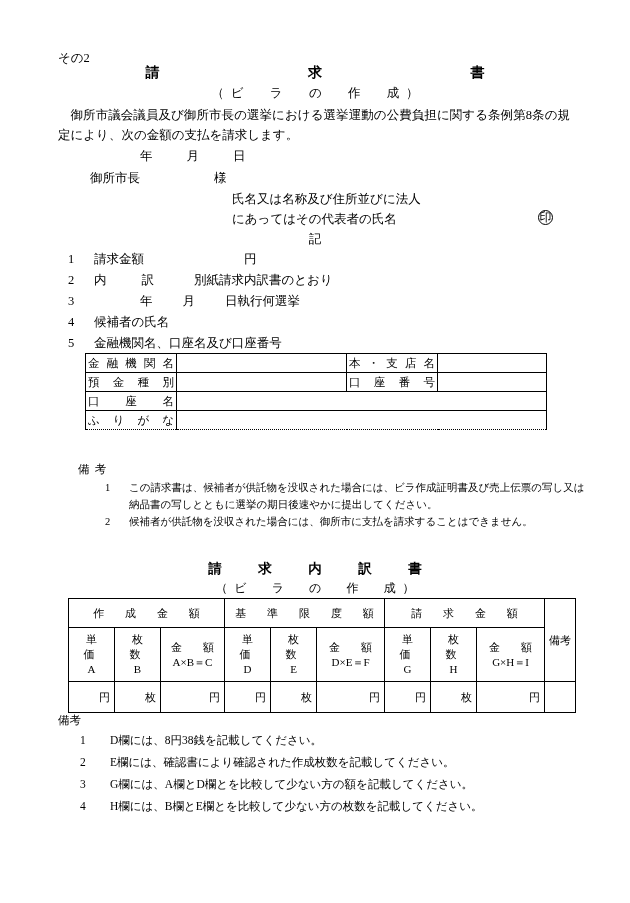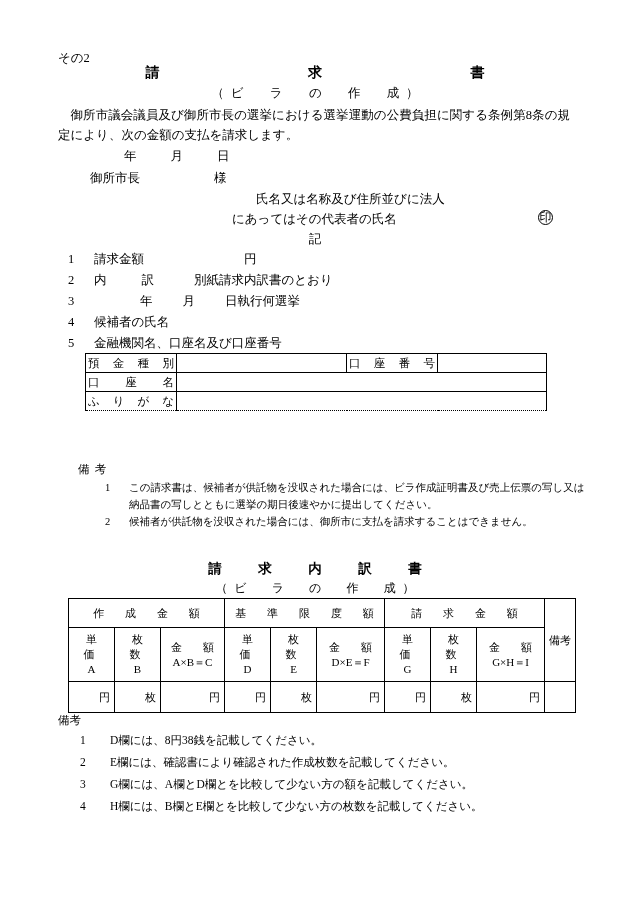--- a/index.html
+++ b/index.html
@@ -44,30 +44,30 @@
   
   #intro {
     position: absolute;
     left: 58px; top: 105px; width: 512px;
     font-size: 12.5px; line-height: 20px;
     text-indent: 1em;
     text-align: justify;
   }
 
   
-  #date-line { left: 124px; top: 148px; font-size: 12.5px; }
+  #date-line { left: 140px; top: 148px; font-size: 12.5px; }
   #date-line .s1 { padding-right: 34px; }
   #date-line .s2 { padding-right: 34px; }
 
   
   #addressee { left: 90px; top: 170px; font-size: 12.5px; }
   #addressee .nm { padding-right: 74px; }
 
   
-  #claimant-line1 { left: 232px; top: 191px; font-size: 12.5px; margin-left: 24px; }
+  #claimant-line1 { left: 232px; top: 191px; font-size: 12.5px; }
   #claimant-line2 { left: 232px; top: 211px; font-size: 12.5px; }
   #seal-mark {
     left: 538px; top: 210px;
     font-size: 12px;
     width: 15px; height: 15px; line-height: 13px;
     border: 1.2px solid #000; border-radius: 50%;
     text-align: center; box-sizing: border-box;
   }
 
   
@@ -206,20 +206,26 @@
   <div class="item" id="item-5"><span class="num">5</span><span>金融機関名、口座名及び口座番号</span></div>
 
   <table id="bank-table">
     <colgroup>
       <col style="width:91px">
         <col style="width:170px">
         <col style="width:91px">
         <col style="width:109px">
     </colgroup>
     <tbody>
+      <tr>
+        <td class="lbl">金融機関名</td>
+        <td class="val"></td>
+        <td class="lbl">本・支店名</td>
+        <td class="val"></td>
+      </tr>
       <tr>
         <td class="lbl">預金種別</td>
         <td class="val"></td>
         <td class="lbl">口座番号</td>
         <td class="val"></td>
       </tr>
       <tr>
         <td class="lbl">口座名</td>
         <td class="val" colspan="3"></td>
       </tr>

